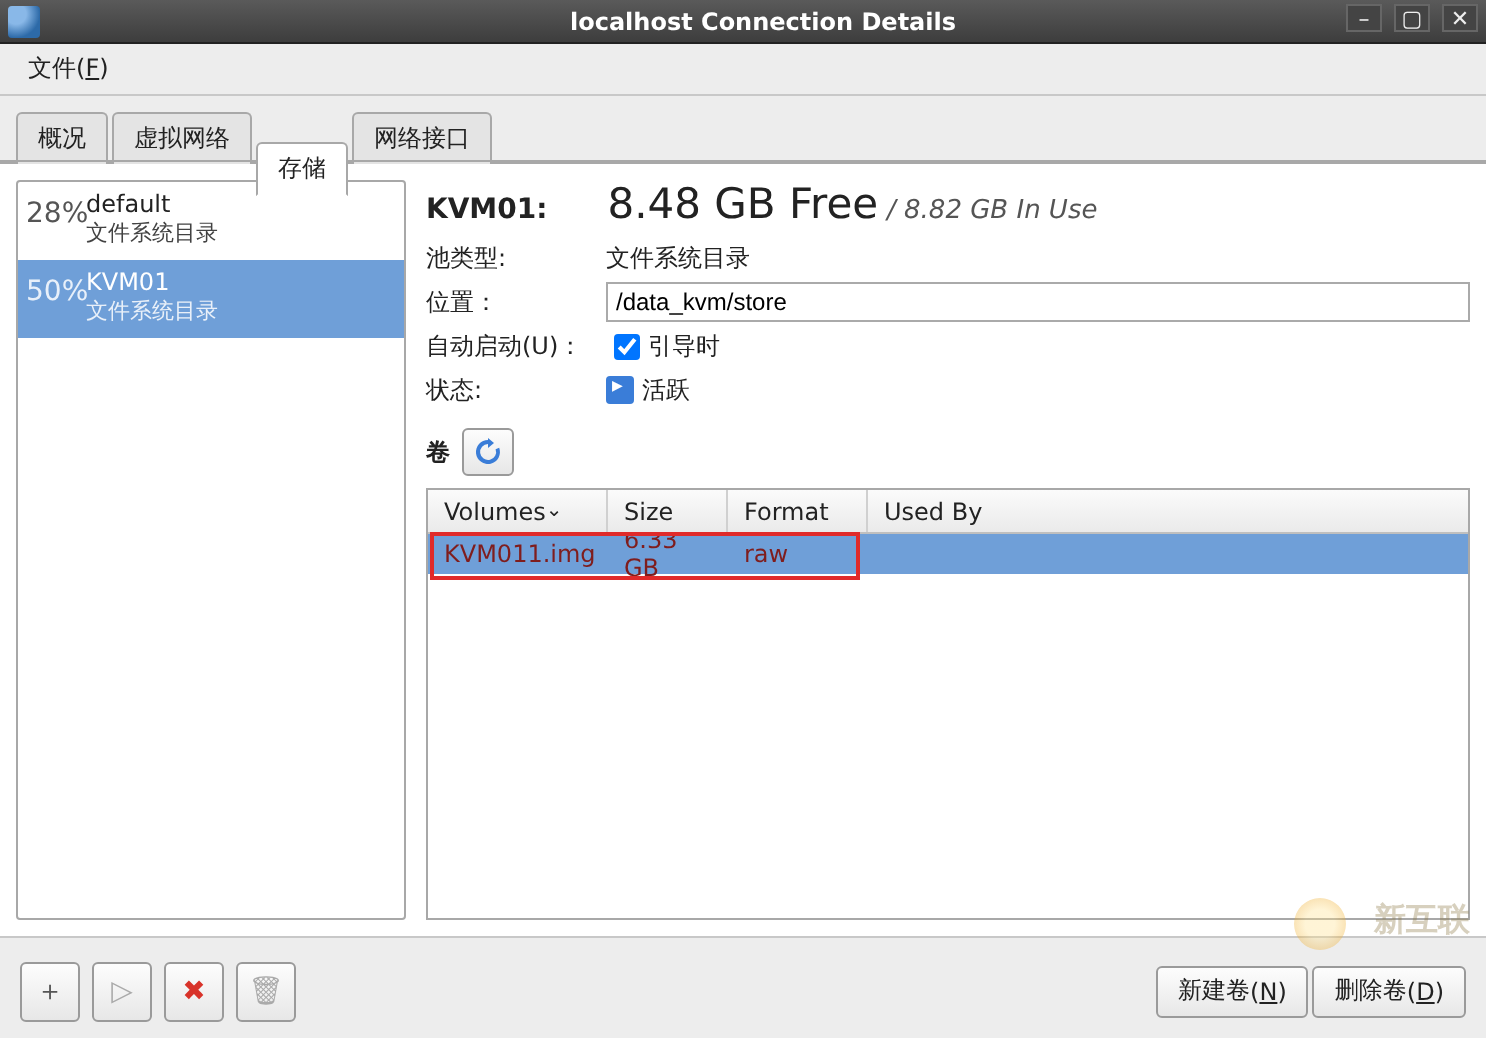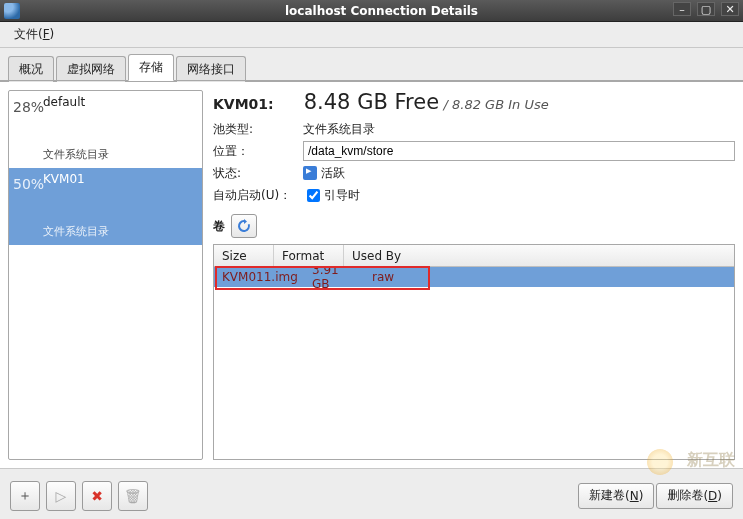--- a/index.html
+++ b/index.html
@@ -62,21 +62,21 @@
     border: 1px solid #a8a8a8;
     border-bottom: none;
     background: #e4e4e4;
     margin-right: 2px;
     border-radius: 3px 3px 0 0;
     position: relative;
     top: 1px;
   }
   .tab.active {
     background: #fff;
-    top: 0;
+    top: 17px;
     border-bottom: 1px solid #fff;
     z-index: 2;
     font-family: Liberation Mono, monospace;
   }
   
   .content {
     display:flex;
     height: calc(519px - 22px - 26px - 31px - 54px);
     background:#fff;
     padding: 8px;
@@ -100,21 +100,21 @@
   }
   .pool-pct {
     width: 30px;
     font-size: 14px;
     color: #555;
     padding-top: 4px;
     text-align:right;
     padding-right:4px;
   }
   .pool-item.selected .pool-pct { color: #e8f0fa; }
-  .pool-names { display:flex; flex-direction:column;gap:38px; }
+  .pool-names { display:flex; flex-direction:column; }
   .pool-name { font-size: 12px; }
   .pool-type { font-size: 11px; opacity:.85; }
   
   .detail {
     flex:1;
     display:flex;
     flex-direction:column;
   }
   .detail-header { display:flex; align-items:baseline; margin-bottom:4px; font-size:14px;}
   .detail-header .pname { font-weight:bold; margin-right:30px; }
@@ -286,49 +286,50 @@
 
     <div class="kvrow">
       <span class="k">池类型:</span>
       <span>文件系统目录</span>
     </div>
     <div class="kvrow">
       <span class="k">位置：</span>
       <input type="text" value="/data_kvm/store" style="">
     </div>
     <div class="kvrow">
+      <span class="k">自动启动(U)：</span>
+      <input type="checkbox" class="chk" checked="" style="">
+      <span>引导时</span>
+    </div>
+    <div class="kvrow">
       <span class="k">状态:</span>
       <span class="status-icon"></span>
       <span>活跃</span>
-    </div>
-    <div class="kvrow">
-      <span class="k">自动启动(U)：</span>
-      <input type="checkbox" class="chk" checked="" style="">
-      <span>引导时</span>
     </div>
 
     <div class="volumes-label">
       <b>卷</b>
       <div class="iconbtn-refresh">
         <svg width="16" height="16">
             <path d="M8 2a6 6 0 1 0 5.6 3.9l-1.8.7A4 4 0 1 1 8 4v2l3-2.5L8 1z" fill="#3a7dd8"></path>
           </svg>
       </div>
     </div>
 
     <div class="vol-table-wrap">
       <div class="vol-headers">
+        <div class="col col-vol sort">Volumes</div>
         <div class="col col-size">Size</div>
         <div class="col col-fmt">Format</div>
         <div class="col col-used last">Used By</div>
       </div>
       <div class="vol-rows">
         <div class="vol-row">
           <div class="cell col-vol">KVM011.img</div>
-          <div class="cell col-size">3.91 GB</div>
+          <div class="cell col-size">6.33 GB</div>
           <div class="cell col-fmt">raw</div>
           <div class="cell col-used"></div>
         </div>
       </div>
       <div class="highlight-box" style="left:1px; top:21px; width:215px; height:24px;"></div>
     </div>
   </div>
 </div>
 
 <div class="bottom">

